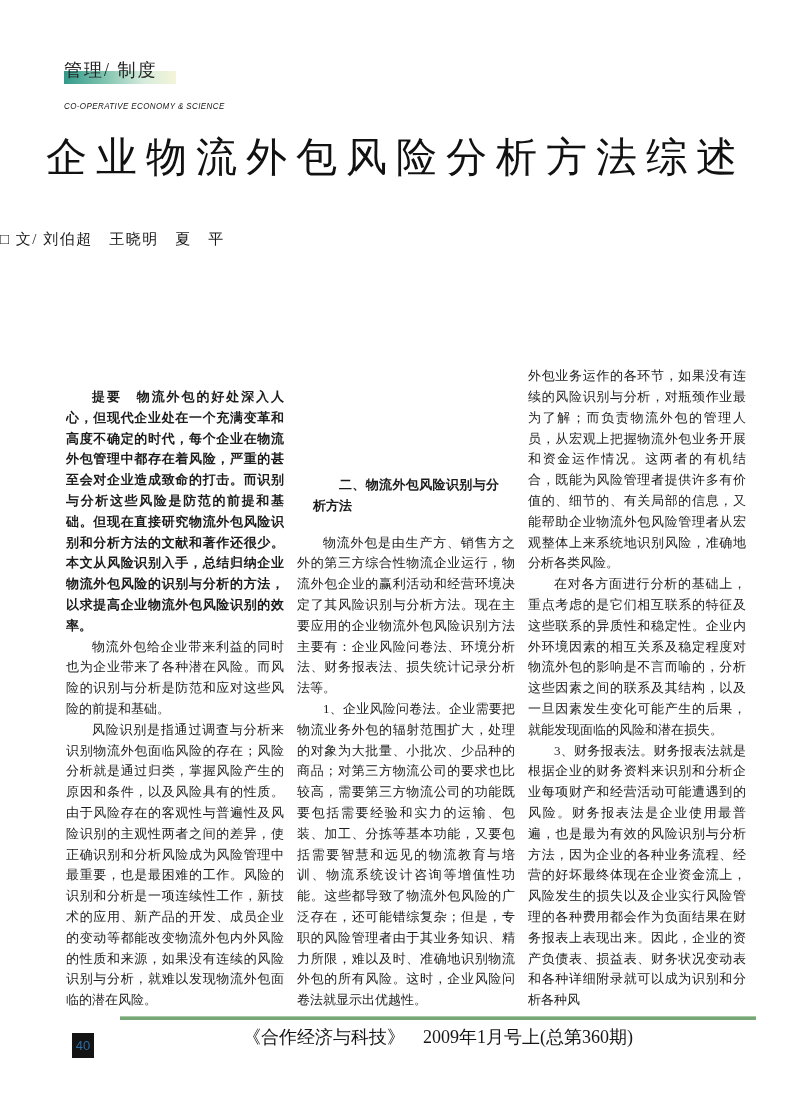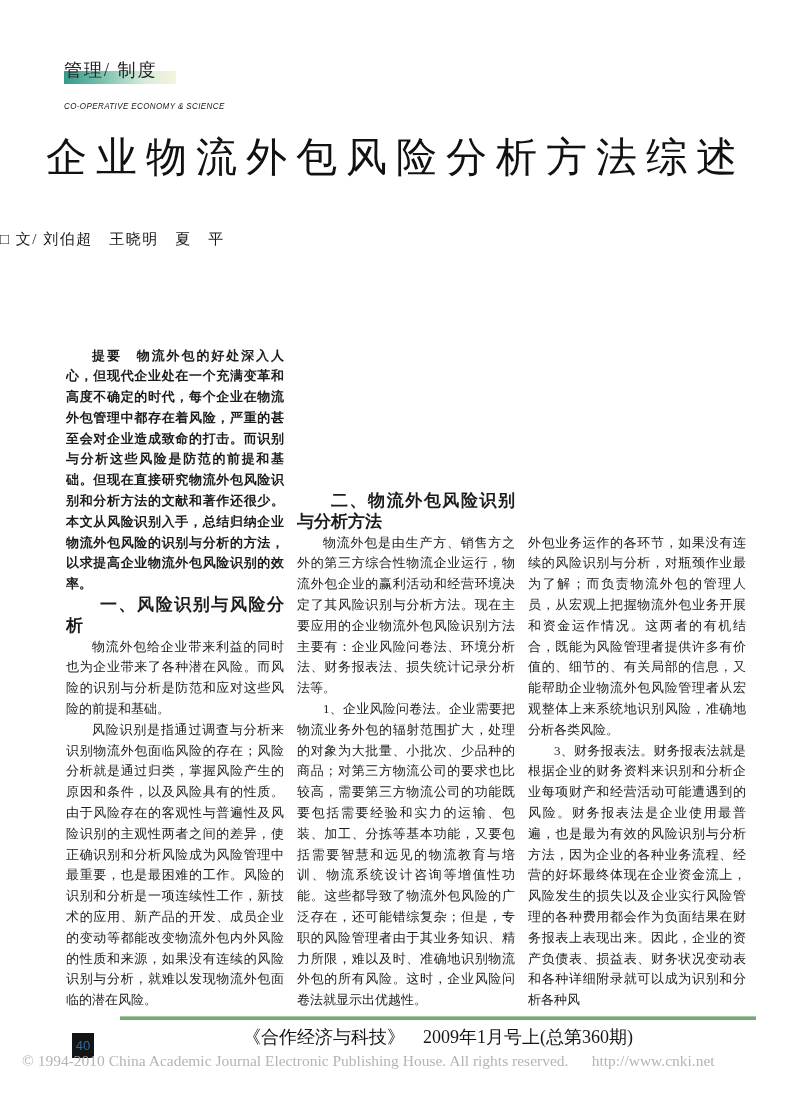--- a/index.html
+++ b/index.html
@@ -55,21 +55,21 @@
   .col{
     flex:1 1 0;min-width:0;
     font-size:13px;line-height:20.8px;
     text-align:justify;
     overflow:hidden;
   }
   .col p{margin:0;text-indent:2em;}
   .col p.noindent{text-indent:0;}
   .col p.bold{font-weight:bold;}
   .col h3{
-    margin:0;font-size:17px;line-height:20.8px;
+    margin:16px;font-size:13px;line-height:20.8px;
     font-weight:bold;text-indent:2em;
   }
   
   .footer-rule{
     position:absolute;left:120px;top:1016px;width:636px;height:3px;
     background:#79a878;
     border-top:1px solid #a9c9a5;
   }
   .page-num{
     position:absolute;left:72px;top:1021px;width:22px;height:25px;
@@ -100,38 +100,37 @@
   <div class="category-en">CO-OPERATIVE ECONOMY &amp; SCIENCE</div>
 
   <h1 class="title">企业物流外包风险分析方法综述</h1>
 
   <div class="byline">□ 文/ 刘伯超　王晓明　夏　平</div>
 
   <main class="columns">
 
     <section class="col">
       <p class="bold">提要　物流外包的好处深入人心，但现代企业处在一个充满变革和高度不确定的时代，每个企业在物流外包管理中都存在着风险，严重的甚至会对企业造成致命的打击。而识别与分析这些风险是防范的前提和基础。但现在直接研究物流外包风险识别和分析方法的文献和著作还很少。本文从风险识别入手，总结归纳企业物流外包风险的识别与分析的方法，以求提高企业物流外包风险识别的效率。</p>
-      <h3>一、风险识别与风险分析</h3>
       <p>物流外包给企业带来利益的同时也为企业带来了各种潜在风险。而风险的识别与分析是防范和应对这些风险的前提和基础。</p>
       <p>风险识别是指通过调查与分析来识别物流外包面临风险的存在；风险分析就是通过归类，掌握风险产生的原因和条件，以及风险具有的性质。由于风险存在的客观性与普遍性及风险识别的主观性两者之间的差异，使正确识别和分析风险成为风险管理中最重要，也是最困难的工作。风险的识别和分析是一项连续性工作，新技术的应用、新产品的开发、成员企业的变动等都能改变物流外包内外风险的性质和来源，如果没有连续的风险识别与分析，就难以发现物流外包面临的潜在风险。</p>
 
     </section>
 
     <section class="col">
       <h3>二、物流外包风险识别与分析方法</h3>
       <p>物流外包是由生产方、销售方之外的第三方综合性物流企业运行，物流外包企业的赢利活动和经营环境决定了其风险识别与分析方法。现在主要应用的企业物流外包风险识别方法主要有：企业风险问卷法、环境分析法、财务报表法、损失统计记录分析法等。</p>
       <p>1、企业风险问卷法。企业需要把物流业务外包的辐射范围扩大，处理的对象为大批量、小批次、少品种的商品；对第三方物流公司的要求也比较高，需要第三方物流公司的功能既要包括需要经验和实力的运输、包装、加工、分拣等基本功能，又要包括需要智慧和远见的物流教育与培训、物流系统设计咨询等增值性功能。这些都导致了物流外包风险的广泛存在，还可能错综复杂；但是，专职的风险管理者由于其业务知识、精力所限，难以及时、准确地识别物流外包的所有风险。这时，企业风险问卷法就显示出优越性。</p>
 
     </section>
 
     <section class="col">
       <p class="noindent">外包业务运作的各环节，如果没有连续的风险识别与分析，对瓶颈作业最为了解；而负责物流外包的管理人员，从宏观上把握物流外包业务开展和资金运作情况。这两者的有机结合，既能为风险管理者提供许多有价值的、细节的、有关局部的信息，又能帮助企业物流外包风险管理者从宏观整体上来系统地识别风险，准确地分析各类风险。</p>
+      <p>在对各方面进行分析的基础上，重点考虑的是它们相互联系的特征及这些联系的异质性和稳定性。企业内外环境因素的相互关系及稳定程度对物流外包的影响是不言而喻的，分析这些因素之间的联系及其结构，以及一旦因素发生变化可能产生的后果，就能发现面临的风险和潜在损失。</p>
       <p>3、财务报表法。财务报表法就是根据企业的财务资料来识别和分析企业每项财产和经营活动可能遭遇到的风险。财务报表法是企业使用最普遍，也是最为有效的风险识别与分析方法，因为企业的各种业务流程、经营的好坏最终体现在企业资金流上，风险发生的损失以及企业实行风险管理的各种费用都会作为负面结果在财务报表上表现出来。因此，企业的资产负债表、损益表、财务状况变动表和各种详细附录就可以成为识别和分析各种风</p>
     </section>
 
   </main>
 
   <div class="footer-rule"></div>
   <div class="page-num">40</div>
   <div class="journal-info">《合作经济与科技》　2009年1月号上(总第360期)</div>
-  <div class="copyright">© 1994-2010 China Academic Journal Electronic Publishing House. All rights reserved.　  http://www.cnki.net</div>
 
 </div>
 
 </body></html>

